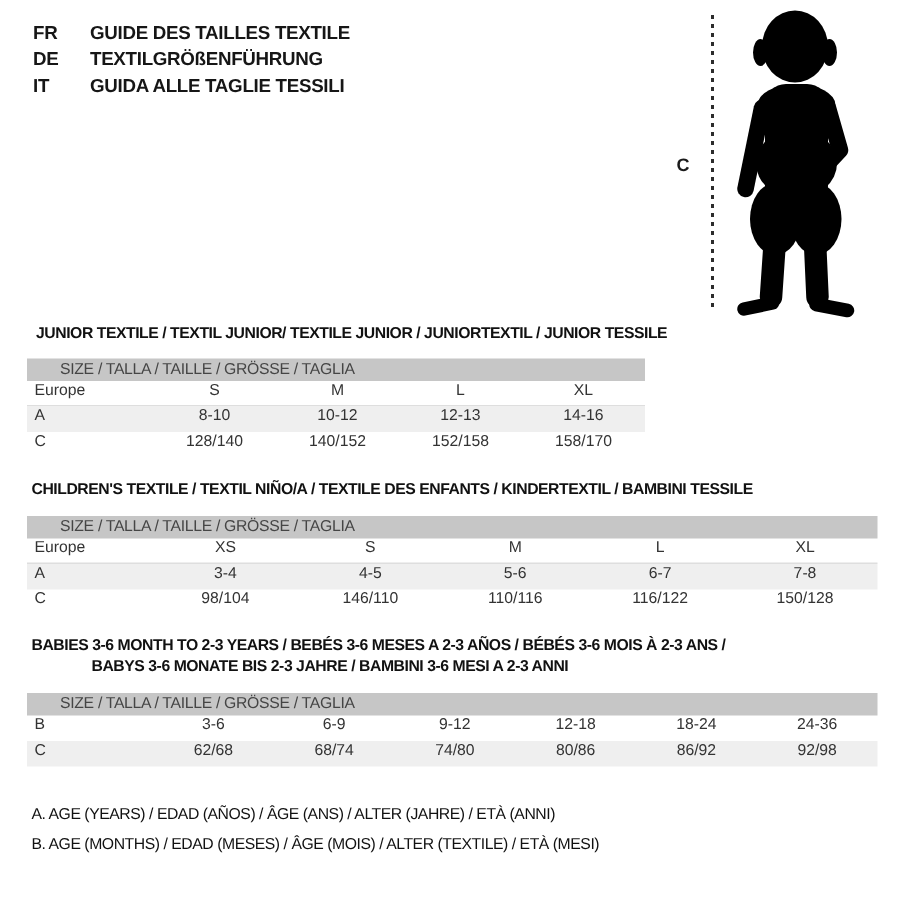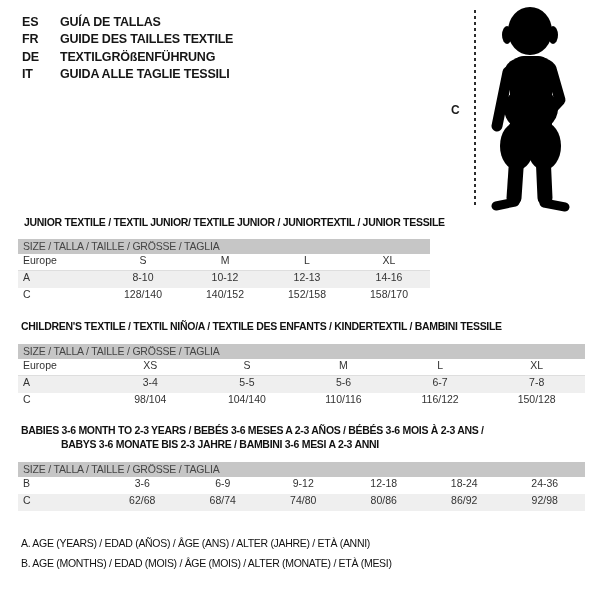--- a/index.html
+++ b/index.html
@@ -26,40 +26,36 @@
   .measure-label { left:451px; top:103px; font-size:12px; font-weight:bold; color:#1a1a1a; }
   .baby-svg { left:482px; top:4px; }
 
   
   .shead { font-size:10.5px; font-weight:bold; letter-spacing:-0.3px;
     white-space:nowrap; color:#111111; }
 
   
   .size-table { position:absolute; font-size:10.5px; color:#333333; }
   .tbar { height:15px; line-height:15px; background:#c6c6c6; color:#454545;
-    padding-left:5px; letter-spacing:-0.2px; white-space:nowrap; }
+    padding-left:22px; letter-spacing:-0.2px; white-space:nowrap; }
   .trow { display:flex; height:17px; }
   .trow .lab { width:84px; flex:none; padding-left:5px; text-align:left; }
   .trow .cell { flex:1; text-align:center; }
   .trow.alt { background:#efefef; }
   .trow.bordered { border-bottom:1px solid #dedede; }
 
   
   .notes { left:21px; top:534px; }
   .note-line { height:19.5px; line-height:19.5px; font-size:10.5px; font-weight:normal;
     letter-spacing:-0.3px; white-space:nowrap; color:#111111; }
 </style>
 </head>
 <body>
 
 <div class="abs lang-block">
-  <div class="lang-row">
-    <span class="lang-code">ES</span>
-    <span class="lang-title">GUÍA DE TALLAS</span>
-  </div>
   <div class="lang-row">
     <span class="lang-code">FR</span>
     <span class="lang-title">GUIDE DES TAILLES TEXTILE</span>
   </div>
   <div class="lang-row">
     <span class="lang-code">DE</span>
     <span class="lang-title">TEXTILGRÖßENFÜHRUNG</span>
   </div>
   <div class="lang-row">
     <span class="lang-code">IT</span>
@@ -123,29 +119,29 @@
     <span class="lab">Europe</span>
     <span class="cell">XS</span>
     <span class="cell">S</span>
     <span class="cell">M</span>
     <span class="cell">L</span>
     <span class="cell">XL</span>
   </div>
   <div class="trow alt">
     <span class="lab">A</span>
     <span class="cell">3-4</span>
-    <span class="cell">5-5</span>
+    <span class="cell">4-5</span>
     <span class="cell">5-6</span>
     <span class="cell">6-7</span>
     <span class="cell">7-8</span>
   </div>
   <div class="trow">
     <span class="lab">C</span>
     <span class="cell">98/104</span>
-    <span class="cell">104/140</span>
+    <span class="cell">146/110</span>
     <span class="cell">110/116</span>
     <span class="cell">116/122</span>
     <span class="cell">150/128</span>
   </div>
 </div>
 
 <div class="abs shead" style="left:21px; top:424px;">BABIES 3-6 MONTH TO 2-3 YEARS / BEBÉS 3-6 MESES A 2-3 AÑOS / BÉBÉS 3-6 MOIS À 2-3 ANS /</div>
 <div class="abs shead" style="left:21px; top:438px;padding-left:40px;">BABYS 3-6 MONATE BIS 2-3 JAHRE / BAMBINI 3-6 MESI A 2-3 ANNI</div>
 <div class="size-table" style="left:18px; top:462px; width:567px;">
   <div class="tbar">SIZE / TALLA / TAILLE / GRÖSSE / TAGLIA</div>
@@ -164,14 +160,14 @@
     <span class="cell">68/74</span>
     <span class="cell">74/80</span>
     <span class="cell">80/86</span>
     <span class="cell">86/92</span>
     <span class="cell">92/98</span>
   </div>
 </div>
 
 <div class="abs notes">
   <div class="note-line">A. AGE (YEARS) / EDAD (AÑOS) / ÂGE (ANS) / ALTER (JAHRE) / ETÀ (ANNI)</div>
-  <div class="note-line">B. AGE (MONTHS) / EDAD (MOIS) / ÂGE (MOIS) / ALTER (MONATE) / ETÀ (MESI)</div>
+  <div class="note-line">B. AGE (MONTHS) / EDAD (MESES) / ÂGE (MOIS) / ALTER (TEXTILE) / ETÀ (MESI)</div>
 </div>
 
 </body></html>

